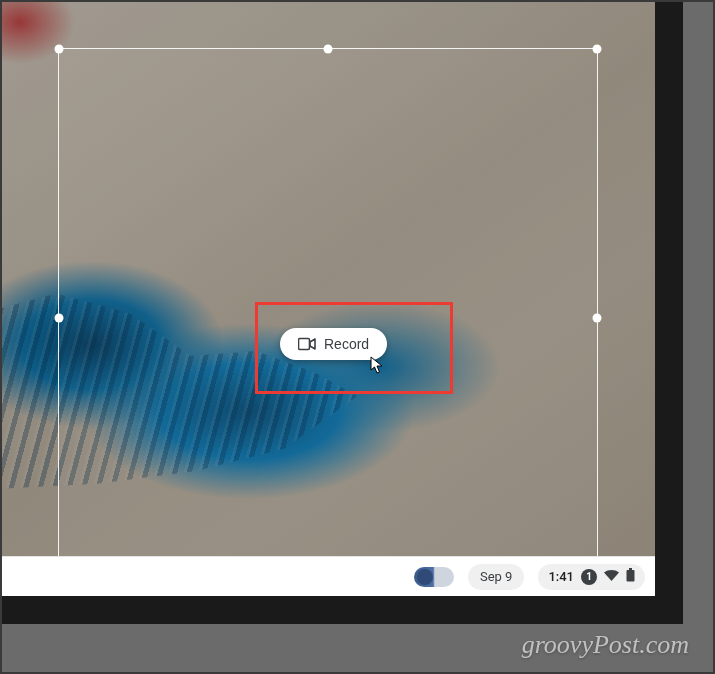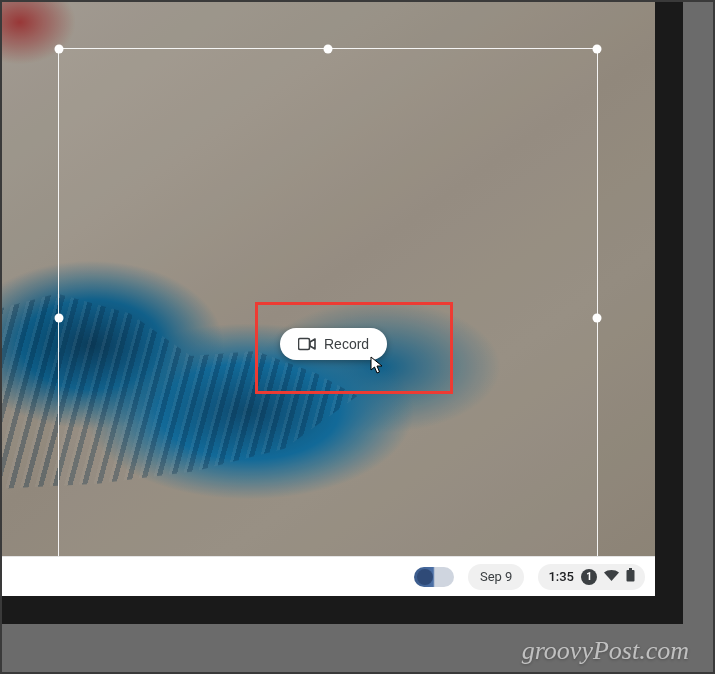--- a/index.html
+++ b/index.html
@@ -220,21 +220,21 @@
     }
     
     .time-text {
       font-size: 13px;
       color: #202124;
       font-weight: 500;
     }
     
     .watermark {
       position: absolute;
-      bottom: 8px;
+      bottom: 14px;
       right: 26px;
       font-family: Georgia, 'Times New Roman', serif;
       font-style: italic;
       font-size: 26px;
       color: rgba(255,255,255,0.62);
       text-shadow: 0 1px 3px rgba(0,0,0,0.3);
       pointer-events: none;
     }
     
     .outer-border {
@@ -282,21 +282,21 @@
         <path d="M1 1 L1 14 L4.5 11 L7 17 L9.5 16 L7 10 L12 10 Z" fill="#ffffff" stroke="#000000" stroke-width="1"></path>
       </svg>
     </div>
 
     <div class="taskbar">
       <div class="toggle"></div>
       <div class="pill">
         <span>Sep 9</span>
       </div>
       <div class="status-group">
-        <span class="time-text">1:35</span>
+        <span class="time-text">1:41</span>
         <span class="count-badge">1</span>
         <span>
           <svg width="15" height="12" viewBox="0 0 15 12">
               <path d="M7.5 11 L0 2.5 C4 -0.8 11 -0.8 15 2.5 Z" fill="#3c4043"></path>
             </svg>
         </span>
         <span>
           <svg width="9" height="14" viewBox="0 0 9 14">
               <rect x="3" y="0" width="3" height="2" fill="#3c4043"></rect>
               <rect x="0.5" y="2" width="8" height="11.5" rx="1" fill="#3c4043"></rect>

